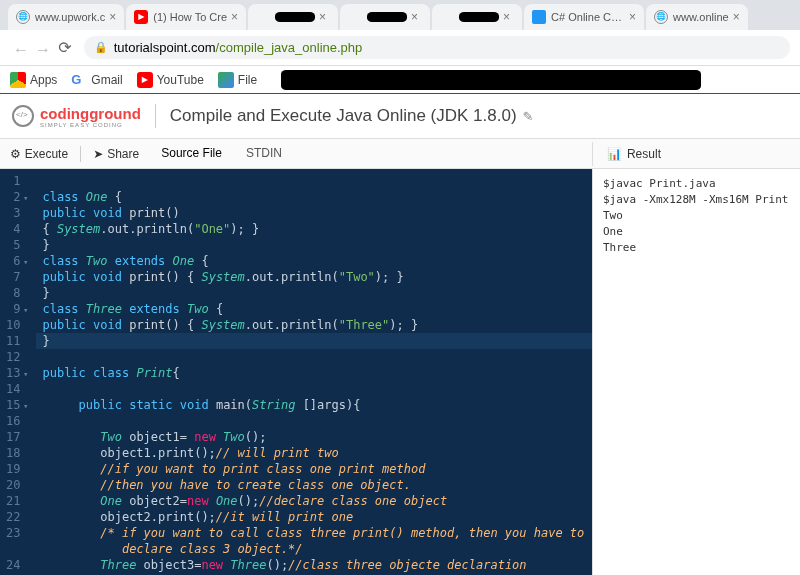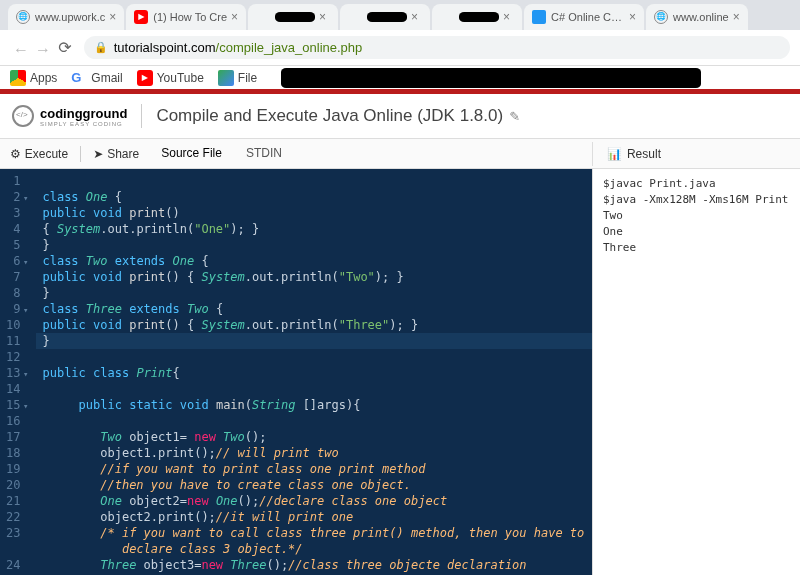--- a/index.html
+++ b/index.html
@@ -17,31 +17,31 @@
   .addr { display: flex; align-items: center; background: #fff; border-bottom: 1px solid #ddd; padding: 6px 10px; height: 36px; }
   .nav-btn { color: #666; font-size: 16px; width: 22px; text-align: center; cursor: pointer; }
   .nav-btn.dis { color: #bbb; }
   .url-wrap { flex: 1; display: flex; align-items: center; background: #f1f3f4; border-radius: 14px; padding: 4px 10px; margin-left: 8px; }
   .lock { color: #666; margin-right: 6px; font-size: 11px; }
   .url { color: #333; font-size: 13px; }
   .url .host { color: #000; }
   .url .path { color: #4d7c0f; }
   
   
-  .bm { display: flex; align-items: center; padding: 4px 10px; border-bottom: 5px solid #b91c1c; height: 28px; }
+  .bm { display: flex; align-items: center; padding: 4px 10px; border-bottom: 1px solid #b91c1c; height: 28px; }
   .bm-item { display: flex; align-items: center; margin-right: 14px; font-size: 12px; color: #444; cursor: pointer; }
   .bm-ico { width: 16px; height: 16px; margin-right: 4px; }
   .apps-ico { background: conic-gradient(red 0 33%, #fbbc05 0 66%, #34a853 0); border-radius: 2px; }
   
   
   .header { display: flex; align-items: center; padding: 10px 12px; border-bottom: 1px solid #ddd; }
   .logo { display: flex; align-items: center; margin-right: 14px; }
   .logo-ico { width: 22px; height: 22px; border: 2px solid #888; border-radius: 50%; margin-right: 6px; position: relative; }
   .logo-ico:after { content: "</>"; font-size: 8px; position: absolute; top: 3px; left: 2px; color: #888; }
-  .logo-txt .b { font-weight: bold; font-size: 13px; color: #000000; }
+  .logo-txt .b { font-weight: bold; font-size: 15px; color: #ef4444; }
   .logo-txt .s { font-size: 6px; letter-spacing: 1px; color: #888; }
   .page-title { font-size: 17px; color: #444; margin-left: 4px; }
   .edit-ico { margin-left: 6px; color: #888; font-size: 13px; }
   
   
   .tool { display: flex; align-items: center; border-bottom: 1px solid #ddd; height: 30px; background: #fafafa; }
   .tbtn { display: flex; align-items: center; padding: 5px 10px; font-size: 12px; color: #333; cursor: pointer; }
   .tbtn .ico { margin-right: 4px; }
   .sep { width: 1px; height: 16px; background: #ccc; margin: 0 2px; }
   .tabbtn { padding: 10px 12px; font-size: 12px; color: #555; border-bottom: 2px solid transparent; cursor: pointer; }

